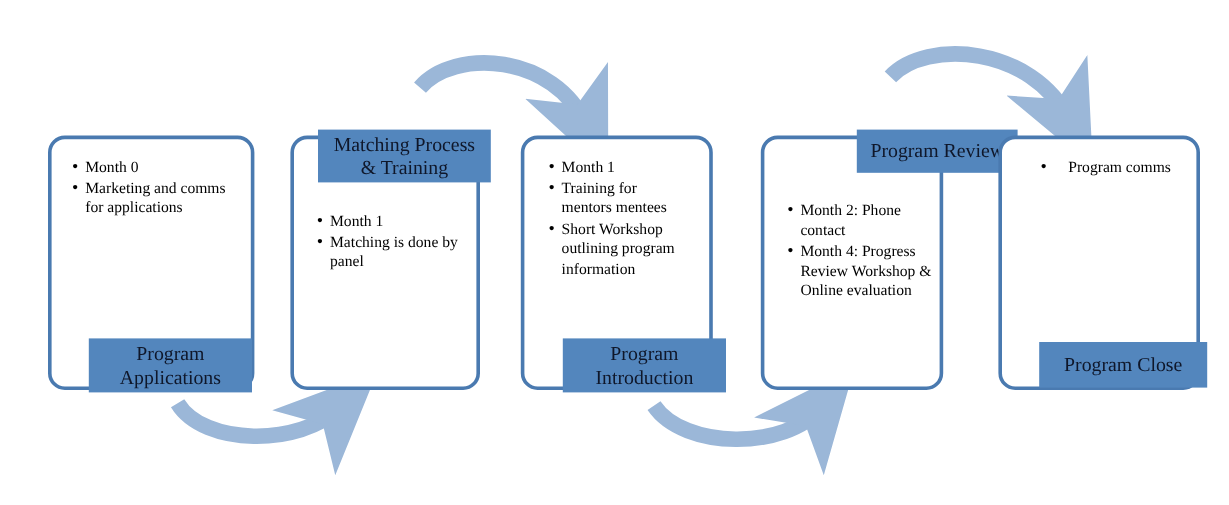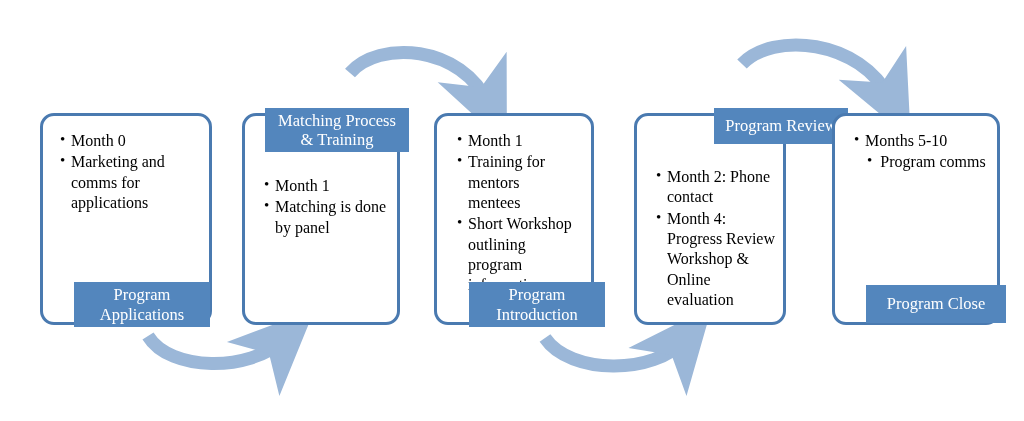--- a/index.html
+++ b/index.html
@@ -29,21 +29,21 @@
     border-radius: 14px;
     background: #ffffff;
   }
   .bullets {
     position: absolute;
     box-sizing: border-box;
     margin: 0;
     padding: 0;
     list-style: none;
     font-family: "Liberation Serif", serif;
-    font-size: 16px;
+    font-size: 13px;
     line-height: 1.27;
     color: #000000;
   }
   .bullets li {
     position: relative;
     padding-left: 13px;
     margin-bottom: 1px;
   }
   .bullets li::before {
     content: "\2022";
@@ -57,21 +57,21 @@
     padding-left: 26px;
     text-align: center;
   }
   .bullets li.indent::before {
     left: 15px;
   }
   .label {
     position: absolute;
     box-sizing: border-box;
     background: #5386bd;
-    color: #ffffff;
+    color: #0f172a;
     font-family: "Liberation Serif", serif;
     font-size: 16.5px;
     line-height: 1.16;
     text-align: center;
     display: flex;
     align-items: center;
     justify-content: center;
     padding: 3px 4px;
   }
   .arrow-layer {
@@ -148,21 +148,20 @@
       <li>Month 4: Progress Review Workshop &amp; Online evaluation</li>
     </ul>
     <div class="label" style="left:670px; top:108px; width:134px; height:36px;margin-left:44px;">
       <span>Program Review</span>
     </div>
   </div>
 
   <div class="stage">
     <div class="card" style="left:832px; top:113px; width:168px; height:212px;"></div>
     <ul class="bullets" style="left:852px; top:131px; width:136px;">
-      <li>Months 5-10</li>
       <li class="indent">Program comms</li>
     </ul>
     <div class="label" style="left:866px; top:285px; width:140px; height:38px;">
       <span>Program Close</span>
     </div>
   </div>
 
 </div>
 
 </body></html>

